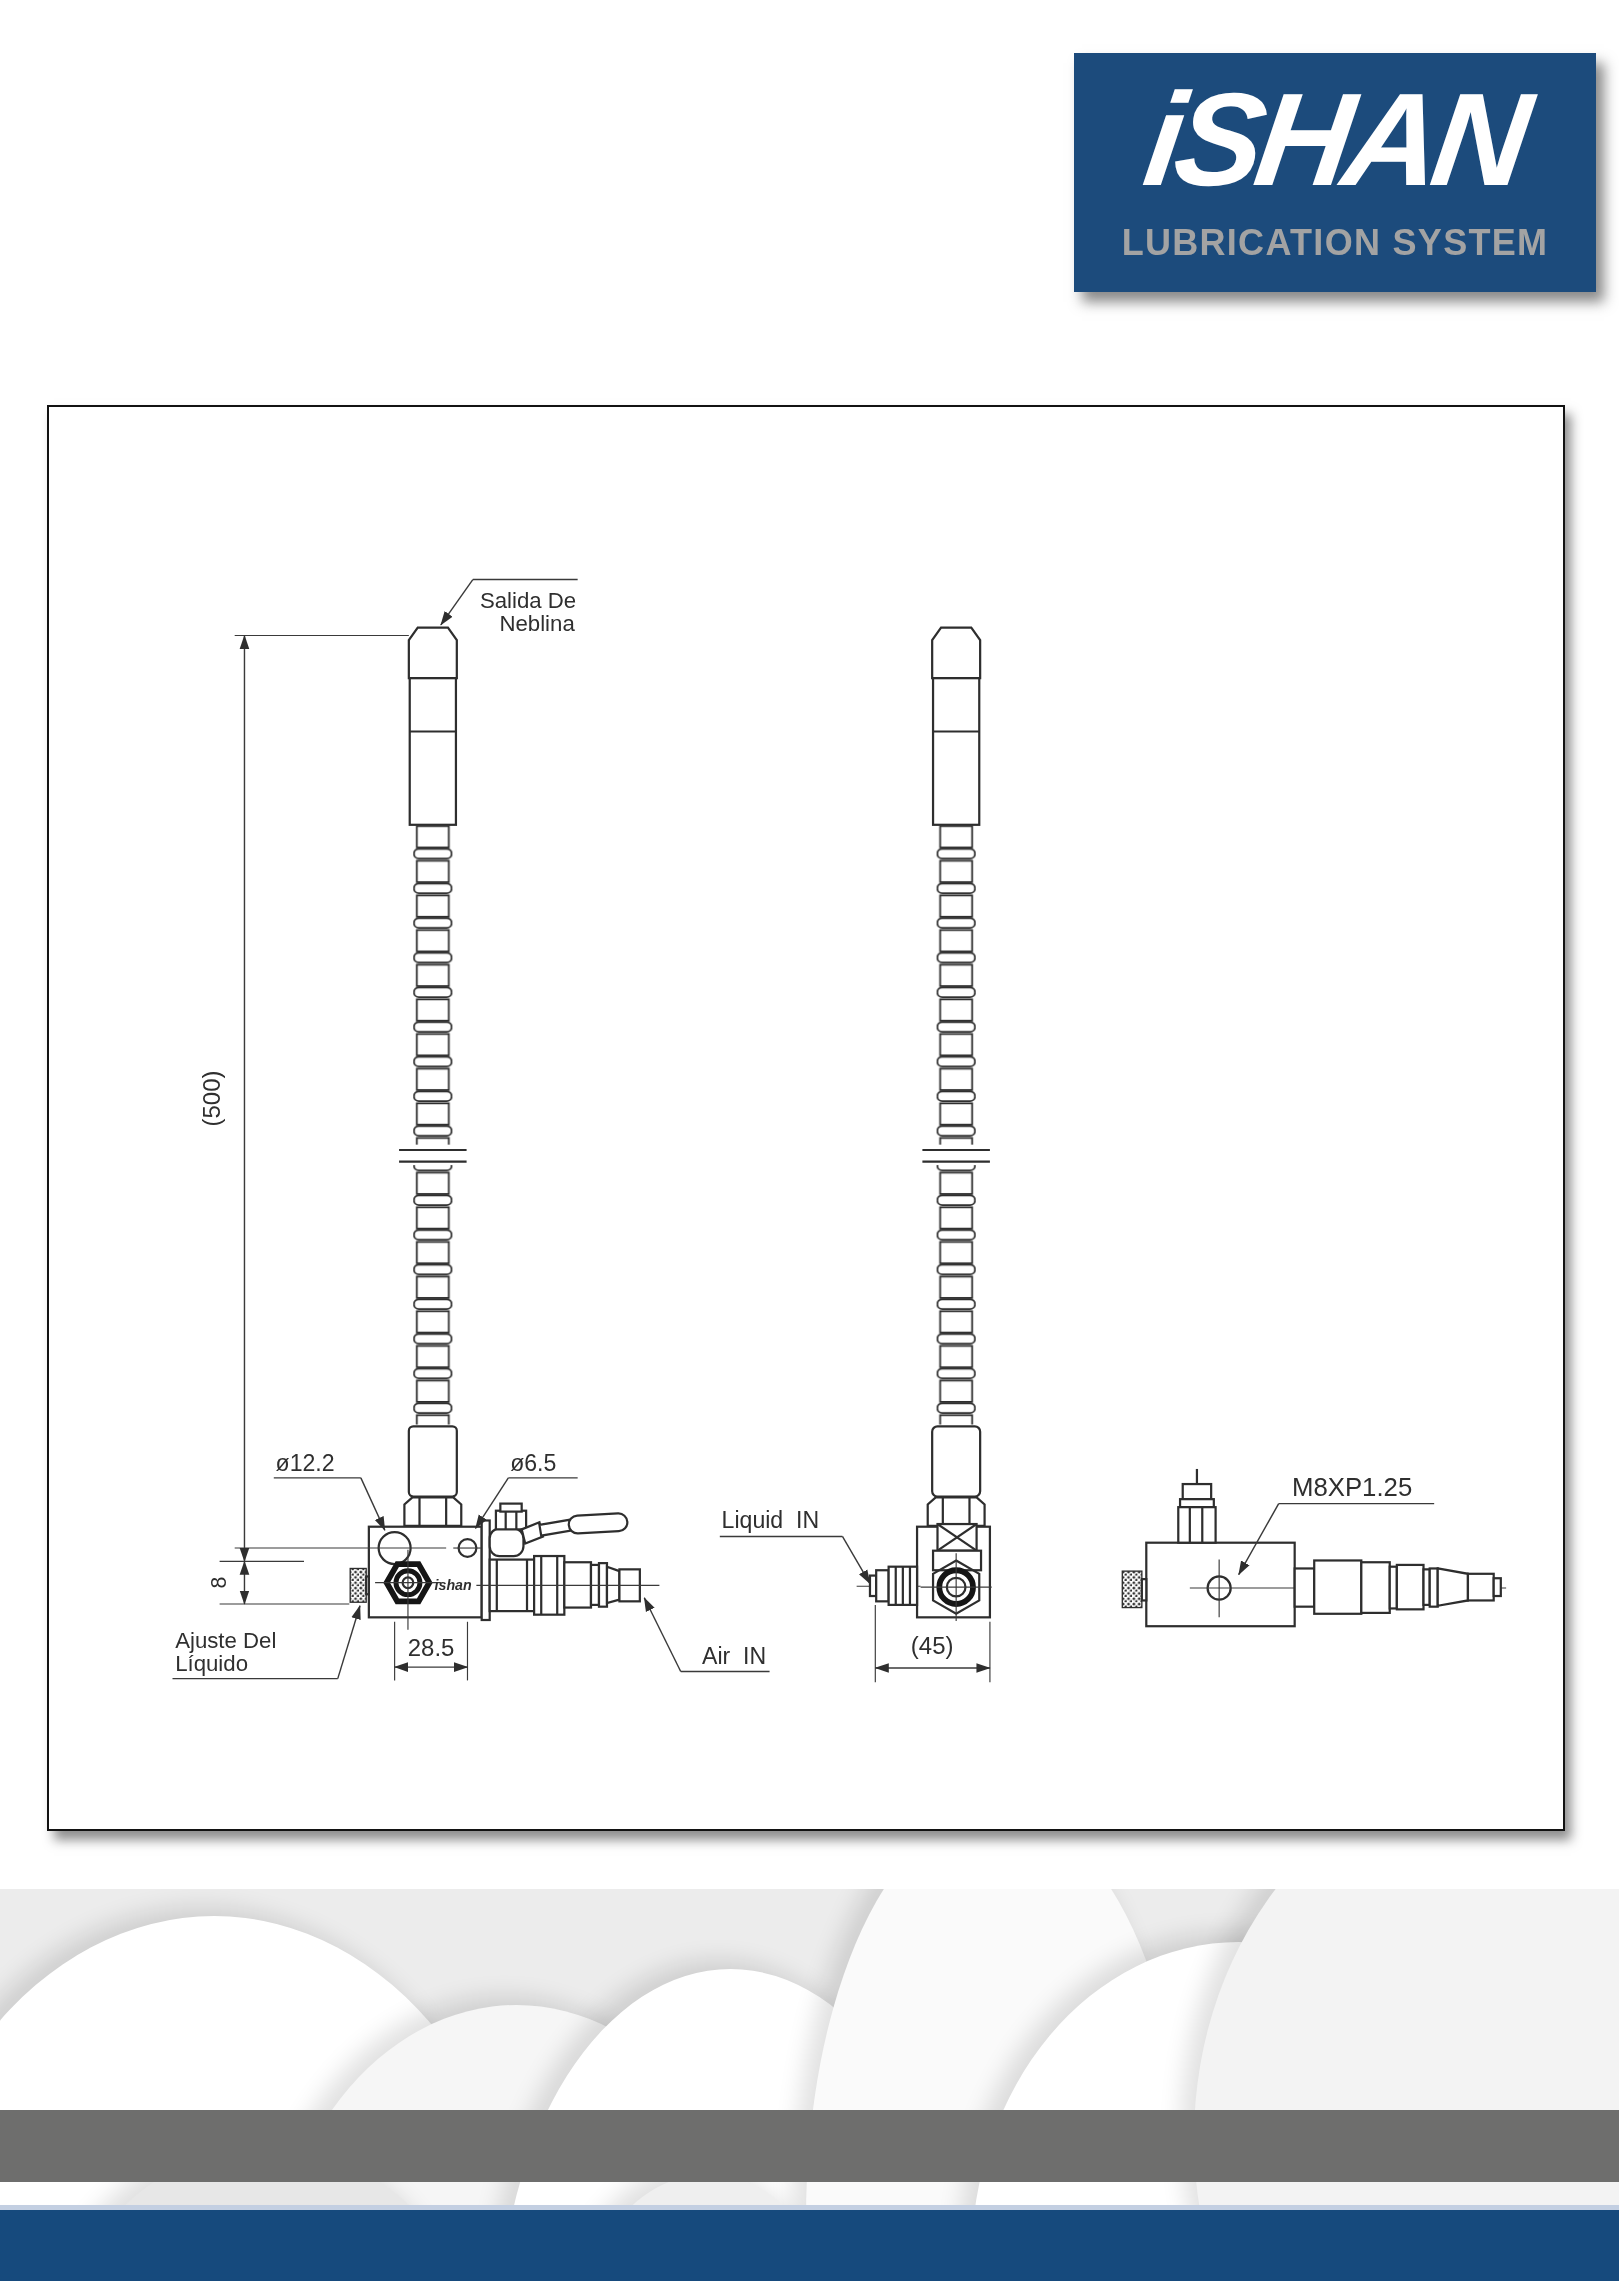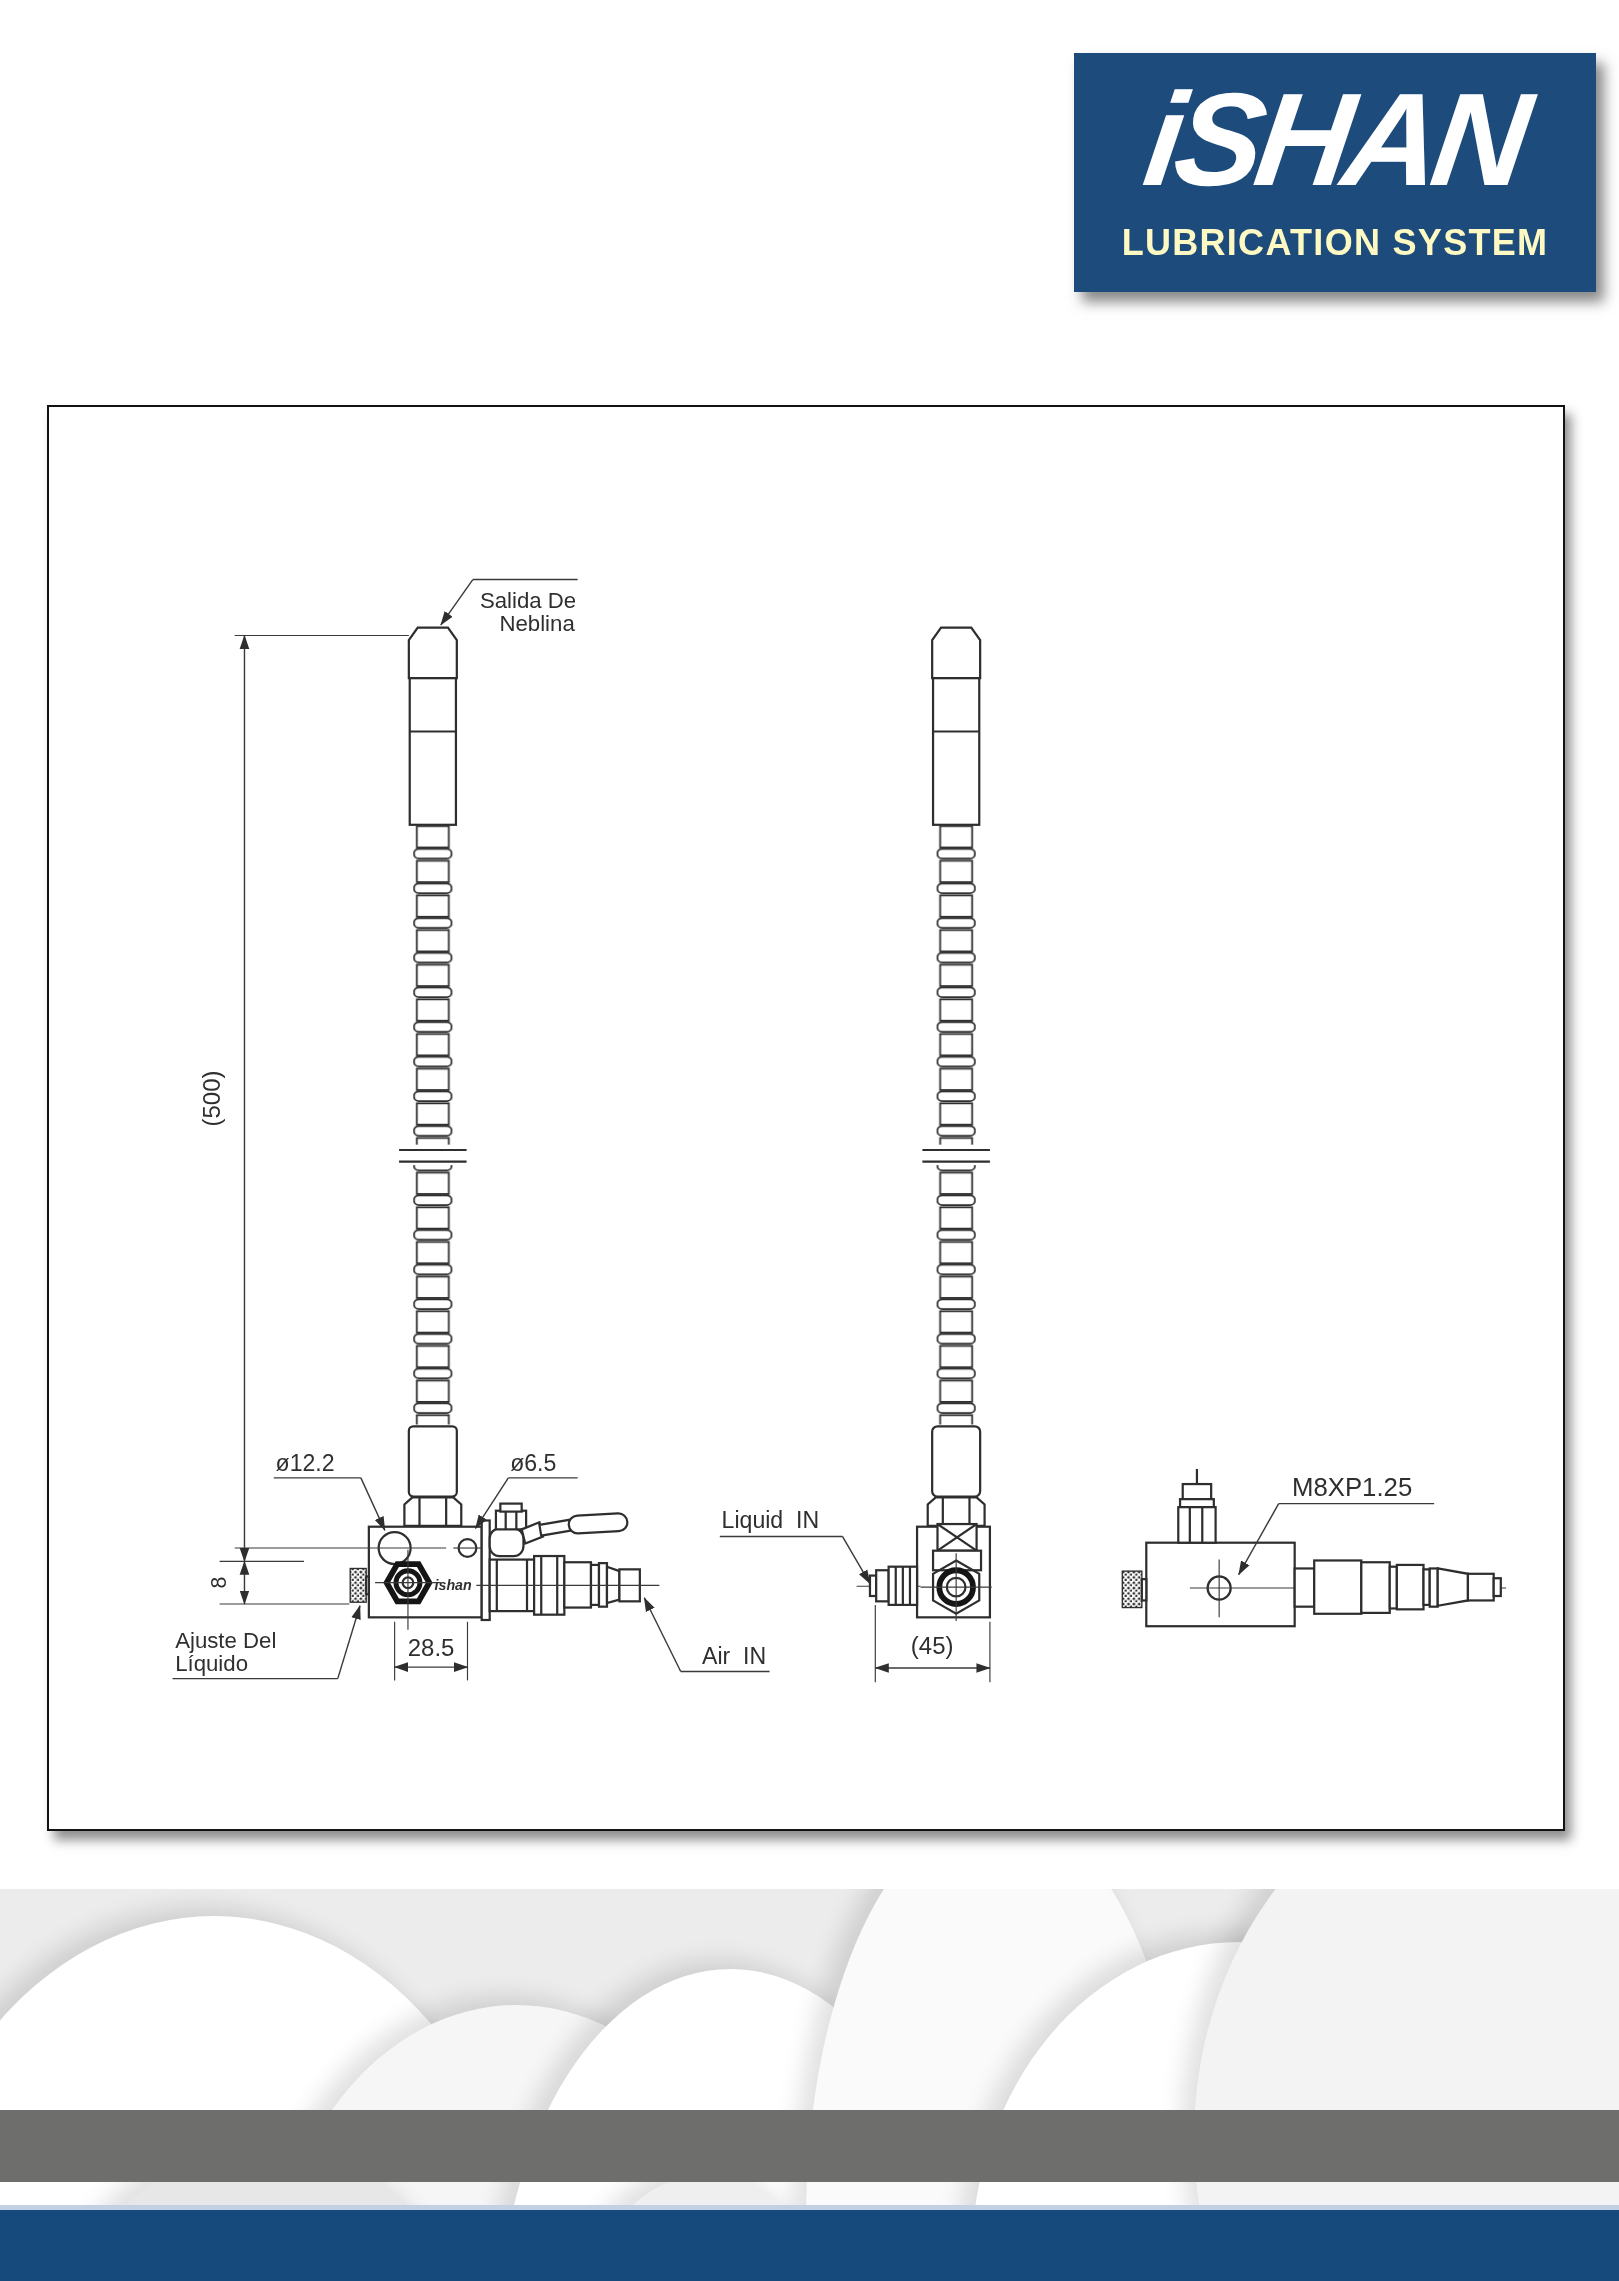--- a/index.html
+++ b/index.html
@@ -13,21 +13,21 @@
     background:#1c4b7c;
     box-shadow:8px 9.8px 12.5px rgba(40,40,40,.55);
     display:flex;flex-direction:column;align-items:center;justify-content:center;
   }
   .logo-word{
     color:#ffffff;font-style:italic;font-weight:bold;
     font-size:132px;line-height:107px;letter-spacing:-7.1px;
     transform:skewX(-8deg);margin-top:5.3px;
   }
   .logo-tagline{
-    color:#fef9c3;font-weight:bold;font-size:36px;letter-spacing:1.3px;
+    color:#a3a3a3;font-weight:bold;font-size:36px;letter-spacing:1.3px;
     margin-top:29px;white-space:nowrap;
   }
   
   .sheet{
     position:absolute;left:47px;top:405px;width:1518px;height:1426px;
     background:#ffffff;border:2.7px solid #121212;box-sizing:border-box;
     box-shadow:7.1px 9px 10.7px rgba(30,30,30,.5);
   }
   .sheet svg{display:block;width:100%;height:100%;}
   

